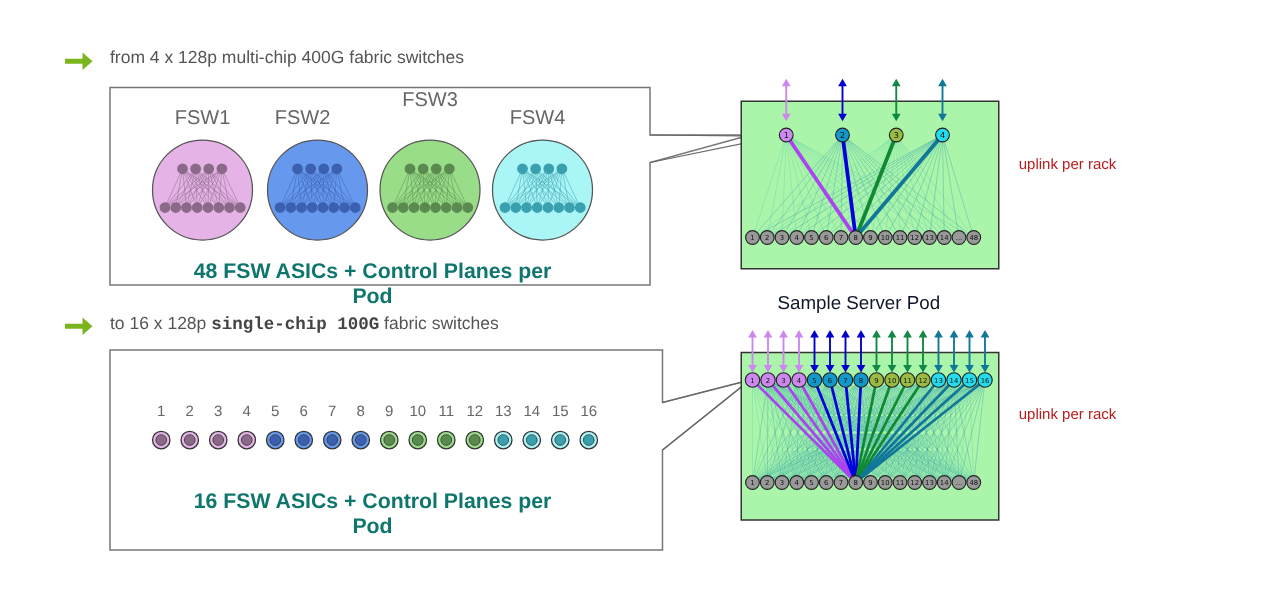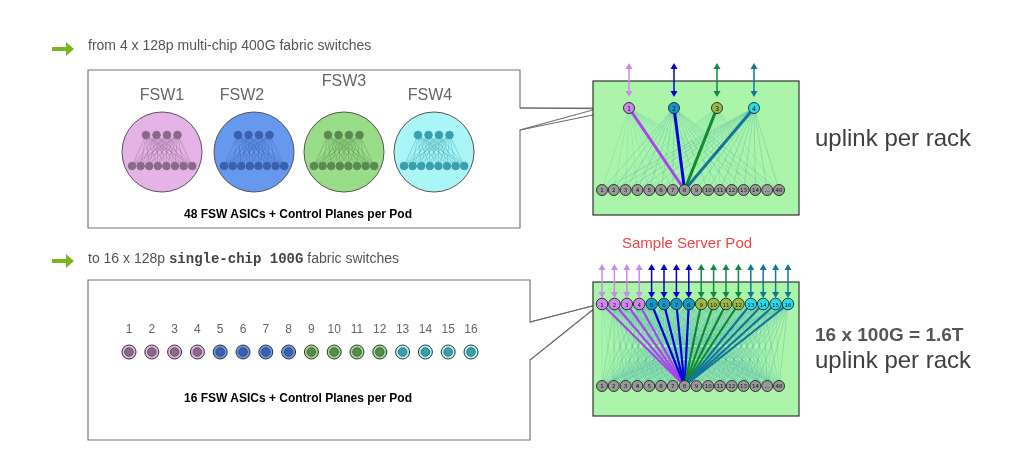--- a/index.html
+++ b/index.html
@@ -3,26 +3,26 @@
 <meta charset="utf-8">
 <style>
   html, body { margin: 0; padding: 0; background: #ffffff; }
   body { width: 1024px; height: 472px; position: relative; overflow: hidden;
          font-family: "Liberation Sans", "DejaVu Sans", sans-serif; color: #555; }
   .heading { position: absolute; font-size: 14px; color: #555; white-space: nowrap; }
   .heading b { color: #444; font-family: Liberation Mono, monospace; }
   .arrow { position: absolute; }
   .callout { position: absolute; overflow: visible; }
   .fsw-label { position: absolute; font-size: 16px; color: #666; width: 80px; text-align: center; }
-  .caption { position: absolute; font-size: 12px; font-weight: bold; color: #000000; width: 300px; text-align: center; }
+  .caption { position: absolute; font-size: 17px; font-weight: bold; color: #0f766e; width: 300px; text-align: center; }
   .small-label { position: absolute; font-size: 12px; color: #666; width: 24px; text-align: center; }
   .uplink { position: absolute; white-space: nowrap; }
   .uplink .eq { font-size: 19px; font-weight: bold; color: #555; }
-  .uplink .sub { font-size: 24px; color: #404040; text-align: right; }
-  .pod-title { position: absolute; font-size: 15px; color: #ef4444; white-space: nowrap; }
+  .uplink .sub { font-size: 12px; color: #b91c1c; }
+  .pod-title { position: absolute; font-size: 15px; color: #0f172a; white-space: nowrap; }
   svg text { font-family: "DejaVu Sans", sans-serif; }
 </style>
 </head>
 <body>
 
 <svg class="arrow" style="left:50px;top:40px" width="26" height="18" viewBox="0 0 26 18">
   <path id="arrow1" d="M2 7 H16 V2 L24 9 L16 16 V11 H2 Z" fill="#7ab51d"></path>
 </svg>
 <div class="heading" style="left:88px;top:37px">from 4 x 128p multi-chip 400G fabric switches</div>
 
@@ -808,15 +808,14 @@
     <text x="151.60000000000002" y="126.2" font-size="5.5" text-anchor="middle" fill="#111">13</text>
     <circle cx="163.4" cy="124" r="5.5" fill="#999999" stroke="#222" stroke-width="0.9"></circle>
     <text x="163.4" y="126.2" font-size="5.5" text-anchor="middle" fill="#111">14</text>
     <circle cx="175.20000000000002" cy="124" r="5.5" fill="#999999" stroke="#222" stroke-width="0.9"></circle>
     <text x="175.20000000000002" y="126.2" font-size="5.5" text-anchor="middle" fill="#111">...</text>
     <circle cx="187" cy="124" r="5.5" fill="#999999" stroke="#222" stroke-width="0.9"></circle>
     <text x="187" y="126.2" font-size="5.5" text-anchor="middle" fill="#111">48</text>
   </svg>
 
 <div class="uplink" style="left:815px;top:324px">
-  <div class="eq">16 x 100G = 1.6T</div>
   <div class="sub">uplink per rack</div>
 </div>
 
 </body></html>

